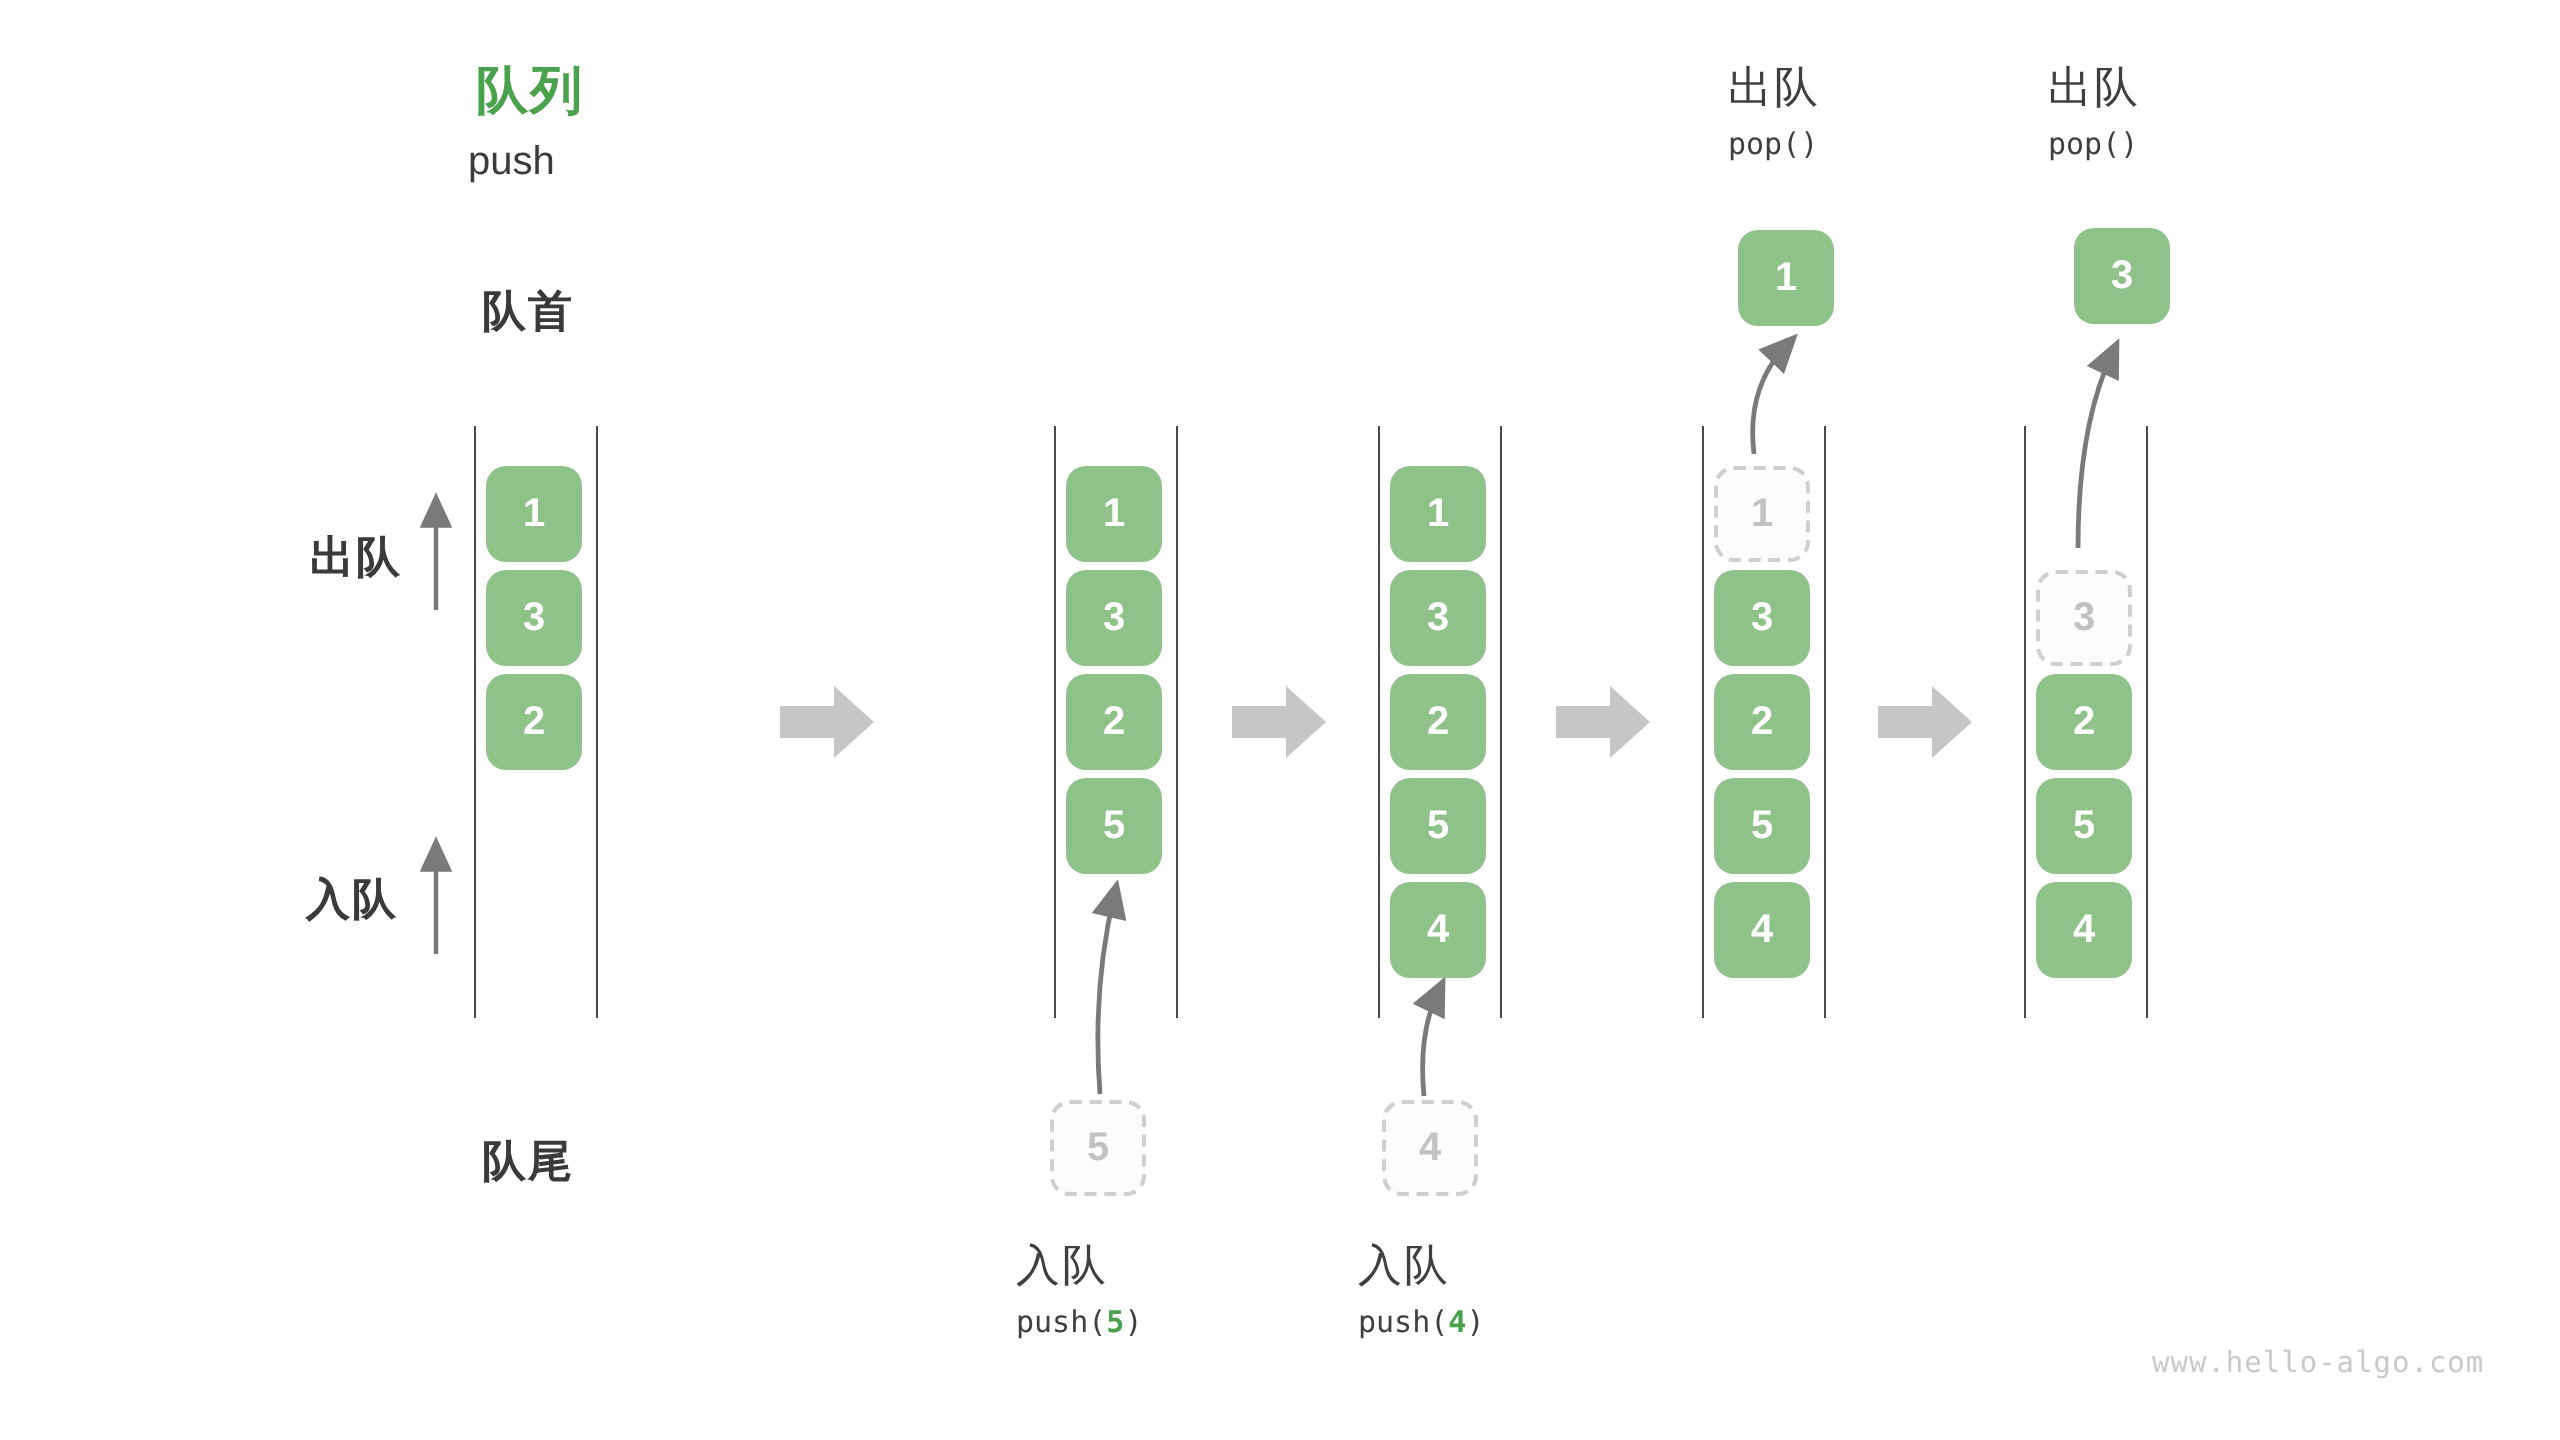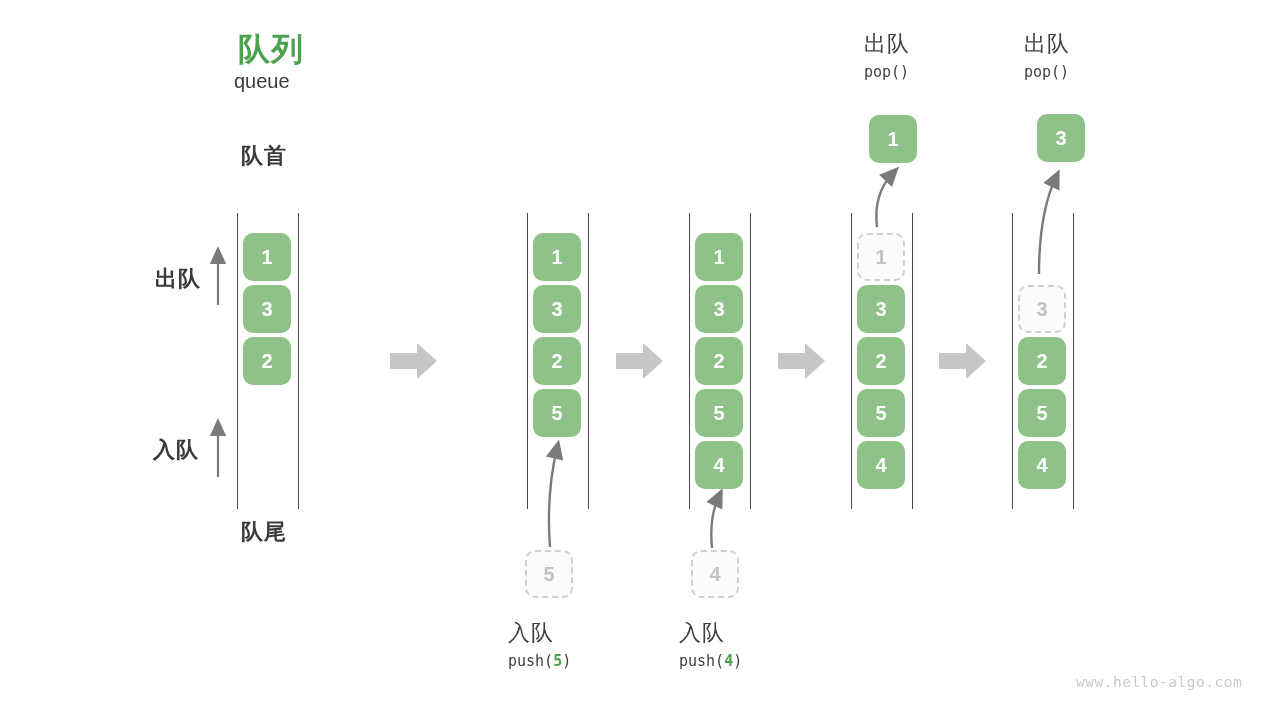--- a/index.html
+++ b/index.html
@@ -10,21 +10,21 @@
     --block-gray:#c6c6c6;
     --dash-border:#cfcfcf;
     --dash-text:#c2c2c2;
   }
   html,body{margin:0;padding:0;background:#ffffff;}
   .canvas{
     position:relative;width:1280px;height:720px;background:#ffffff;overflow:hidden;
     font-family:"Liberation Sans","DejaVu Sans",sans-serif;color:var(--text-dark);
   }
   .abs{position:absolute;}
-  .title{font-size:32px;font-weight:700;color:var(--accent);letter-spacing:1px;}
+  .title{font-size:26px;font-weight:700;color:var(--accent);letter-spacing:1px;}
   .subtitle{font-size:20px;color:var(--text-dark);}
   .cn-bold{font-size:22px;font-weight:700;color:#3a3a3a;letter-spacing:1px;}
   .cn-med{font-size:22px;font-weight:500;color:#3f3f3f;letter-spacing:1px;}
   .code{font-family:"DejaVu Sans Mono","Liberation Mono",monospace;font-size:15px;color:#3f3f3f;}
   .code .arg{color:var(--accent);font-weight:700;}
   .queue-col{
     position:absolute;top:213px;height:296px;width:62px;box-sizing:border-box;
     border-left:1.5px solid #4a4a4a;border-right:1.5px solid #4a4a4a;
   }
   .cell{
@@ -75,24 +75,24 @@
     <path d="M877,227 Q873,194 893,173" stroke="#7a7a7a" stroke-width="2.4" fill="none" marker-end="url(#ah)"></path>
     <path d="M1039,274 Q1039,213 1056,177" stroke="#7a7a7a" stroke-width="2.4" fill="none" marker-end="url(#ah)"></path>
 
     <polygon points="390,353 417,353 417,343 437,361 417,379 417,369 390,369" fill="#c6c6c6"></polygon>
     <polygon points="616,353 643,353 643,343 663,361 643,379 643,369 616,369" fill="#c6c6c6"></polygon>
     <polygon points="778,353 805,353 805,343 825,361 805,379 805,369 778,369" fill="#c6c6c6"></polygon>
     <polygon points="939,353 966,353 966,343 986,361 966,379 966,369 939,369" fill="#c6c6c6"></polygon>
   </svg>
 
   <div class="abs title" style="left:238px;top:28px;">队列</div>
-  <div class="abs subtitle" style="left:234px;top:70px;">queue</div>
+  <div class="abs subtitle" style="left:234px;top:70px;">push</div>
 
   <div class="abs cn-bold" style="left:241px;top:141px;">队首</div>
-  <div class="abs cn-bold" style="left:241px;top:517px;">队尾</div>
+  <div class="abs cn-bold" style="left:241px;top:566px;">队尾</div>
   <div class="abs cn-bold" style="left:155px;top:264px;">出队</div>
   <div class="abs cn-bold" style="left:153px;top:435px;">入队</div>
 
   <div class="queue-col" style="left:237px;">
       <div class="cell solid" style="top: 20px;">1</div>
       <div class="cell solid" style="top: 72px;">3</div>
       <div class="cell solid" style="top: 124px;">2</div>
     </div>
   <div class="queue-col" style="left:527px;">
       <div class="cell solid" style="top: 20px;">1</div>

